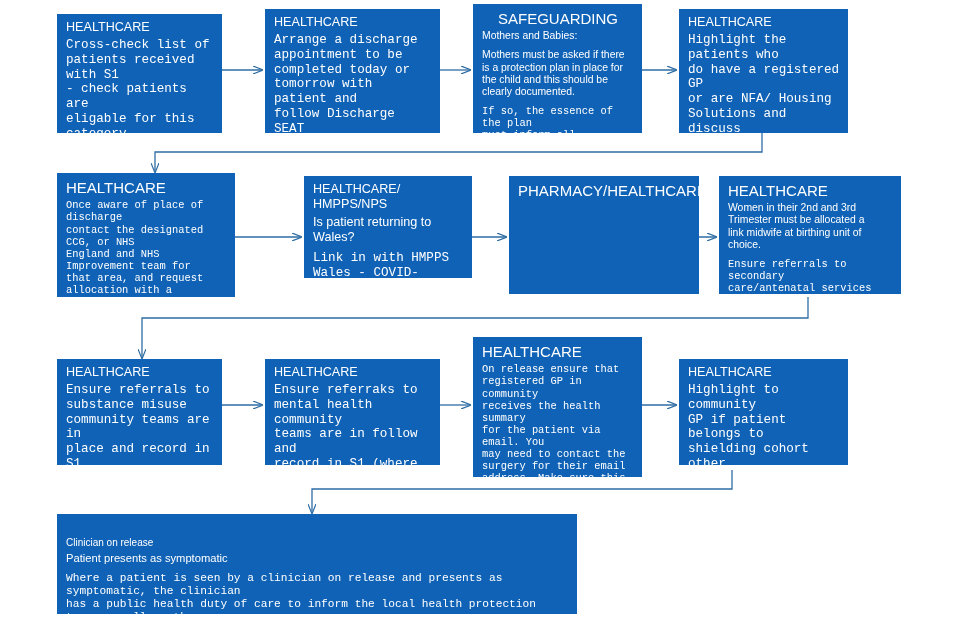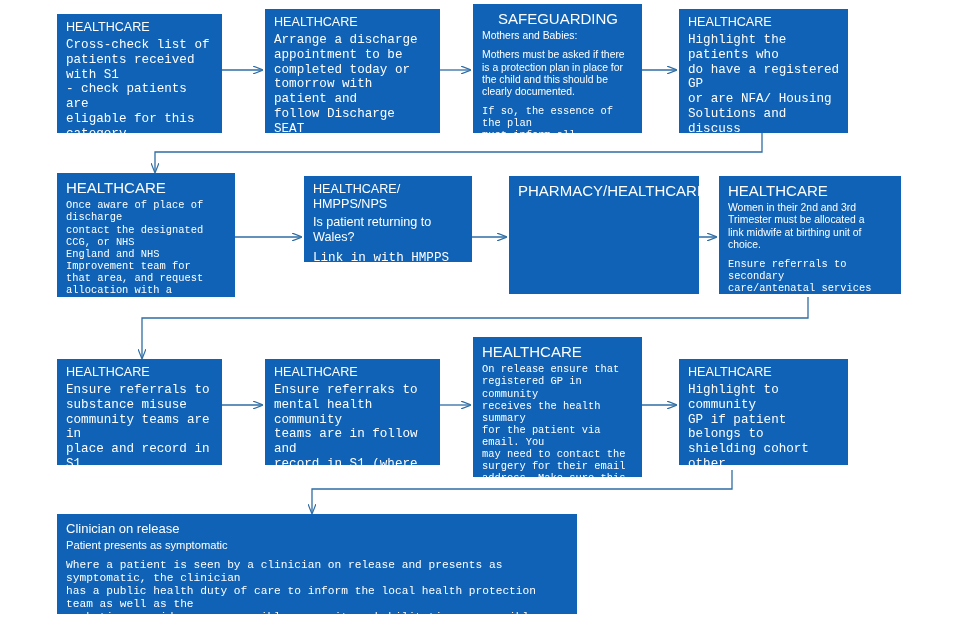--- a/index.html
+++ b/index.html
@@ -37,21 +37,21 @@
     white-space: pre-line;
   }
   .node .para:last-child {
     margin-bottom: 0;
     font-family: Liberation Mono, monospace;
   }
   
   .sz-md { font-size: 12.6px; }
   .sz-md .hdr { font-size: 12.6px; }
   .sz-sm { font-size: 11.2px; line-height: 1.16; }
-  .sz-sm .hdr { font-size: 13px; }
+  .sz-sm .hdr { font-size: 10px; margin-top: 16px; }
   .sz-xs { font-size: 10.4px; line-height: 1.16; }
   .sz-xs .hdr { font-size: 15px; }
   .center-hdr .hdr { text-align: center; }
 
   .conn {
     position: absolute;
     left: 0;
     top: 0;
     width: 961px;
     height: 622px;
@@ -135,21 +135,21 @@
   <div class="node sz-xs" style="left:57px; top:173px; width:178px; height:124px;">
     <span class="hdr">HEALTHCARE</span>
     <span class="para">Once aware of place of discharge
 contact the designated CCG,  or NHS
 England and NHS Improvement  team for
 that area, and request allocation with a
 GP practice.</span>
 
   </div>
 
-  <div class="node sz-md" style="left:304px; top:176px; width:168px; height:86px;">
+  <div class="node sz-md" style="left:304px; top:176px; width:168px; height:102px;">
     <span class="hdr">HEALTHCARE/
 HMPPS/NPS</span>
     <span class="para">Is patient returning to
 Wales?</span>
     <span class="para">Link in with  HMPPS
 Wales - COVID-
 19Wales@justice.gov.uk</span>
   </div>
 
   <div class="node sz-xs" style="left:509px; top:176px; width:190px; height:118px;">

